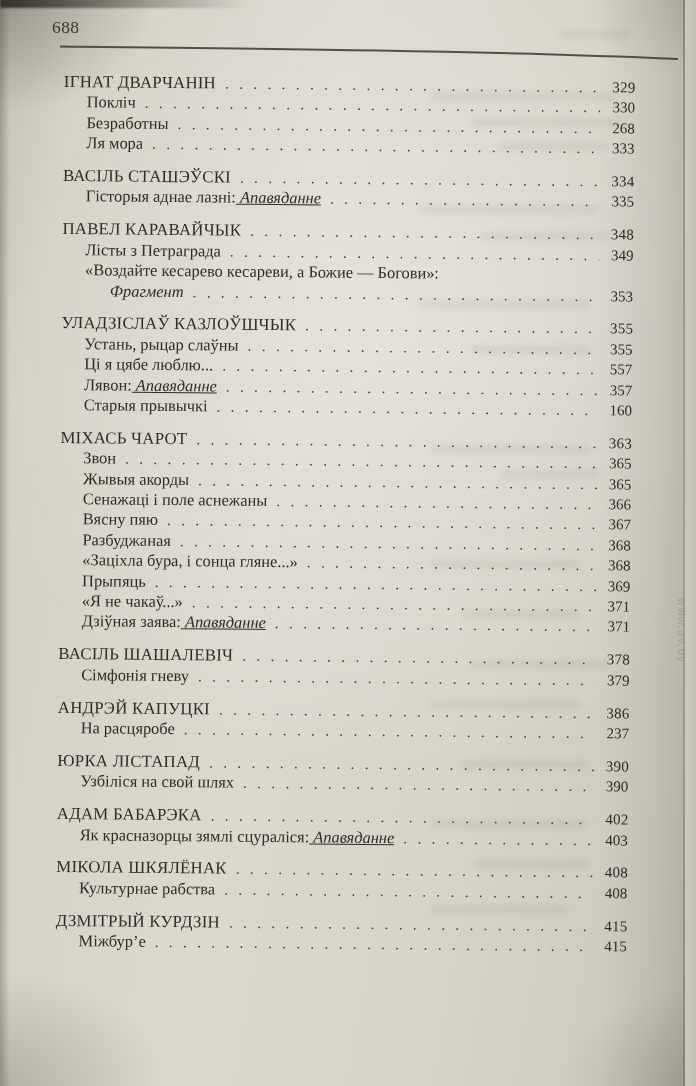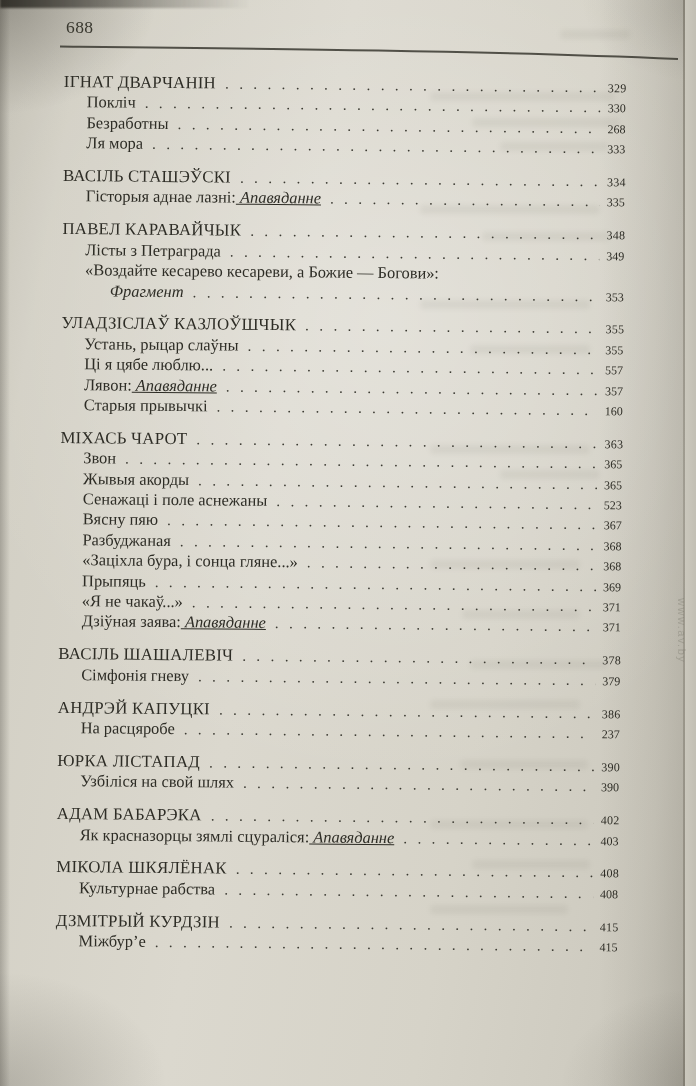--- a/index.html
+++ b/index.html
@@ -24,21 +24,21 @@
   .top-edge-shadow{
     position:absolute;top:-3px;left:0;width:250px;height:11px;
     background:linear-gradient(90deg, rgba(35,33,27,.85), rgba(35,33,27,.35) 55%, rgba(35,33,27,0));
     filter:blur(1.2px);
   }
   .left-edge-shadow{
     position:absolute;top:0;left:0;width:10px;height:100%;
     background:linear-gradient(90deg, rgba(50,47,40,.28), rgba(50,47,40,0));
   }
   .folio{
-    position:absolute;left:66px;top:17px;
+    position:absolute;left:52px;top:17px;
     font-size:17.5px;letter-spacing:.4px;color:#39382f;
   }
   .rule{position:absolute;left:58px;top:41px;}
   .toc{
     position:absolute;left:64px;top:72px;width:576px;
     transform:rotate(.55deg);transform-origin:0 0;
   }
   .sec{margin-top:12.5px;}
   .sec:first-child{margin-top:0;}
   .row{
@@ -52,21 +52,21 @@
   .t.it{font-style:italic;}
   .t i{font-style:italic;text-decoration:underline;}
   .leader{
     flex:1 1 auto;overflow:hidden;white-space:nowrap;
     margin:0 7px 0 9px;color:#3b3a32;
   }
   .leader::after{
     content:". . . . . . . . . . . . . . . . . . . . . . . . . . . . . . . . . . . . . . . . . . . . . . . . . . . . . .";
     letter-spacing:2.2px;word-spacing:2px;font-size:15.5px;
   }
-  .pg{flex:0 0 auto;min-width:32px;text-align:left;font-size:12px;color:#2e2d26;}
+  .pg{flex:0 0 auto;min-width:32px;text-align:center;font-size:15px;color:#2e2d26;}
   .page-edge-line{
     position:absolute;left:683px;top:0;width:2px;height:100%;
     background:linear-gradient(180deg, rgba(105,100,87,.55), rgba(105,100,87,.30) 50%, rgba(105,100,87,.50));
   }
   .page-edge-strip{
     position:absolute;left:685px;top:0;width:11px;height:100%;
     background:linear-gradient(90deg,#cbc8bd,#c2bfb4);
   }
   .watermark{
     position:absolute;left:676px;top:598px;
@@ -188,21 +188,21 @@
           <span class="pg">365</span>
         </div>
         <div class="row i1">
           <span class="t">Жывыя акорды</span>
           <span class="leader"></span>
           <span class="pg">365</span>
         </div>
         <div class="row i1">
           <span class="t">Сенажаці і поле аснежаны</span>
           <span class="leader"></span>
-          <span class="pg">523</span>
+          <span class="pg">366</span>
         </div>
         <div class="row i1">
           <span class="t">Вясну пяю</span>
           <span class="leader"></span>
           <span class="pg">367</span>
         </div>
         <div class="row i1">
           <span class="t">Разбуджаная</span>
           <span class="leader"></span>
           <span class="pg">368</span>

